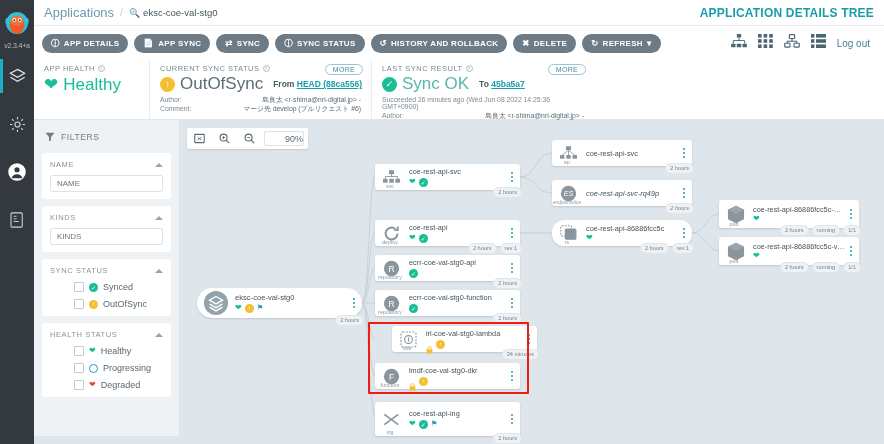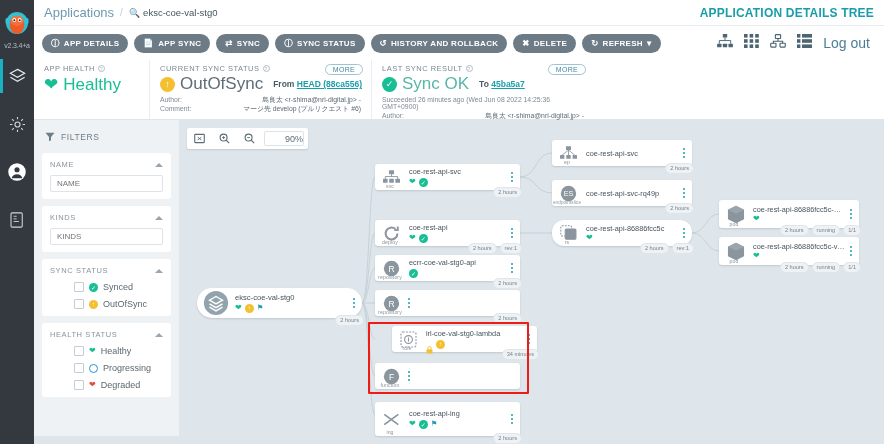--- a/index.html
+++ b/index.html
@@ -47,21 +47,21 @@
   }
   .btn {
     display: inline-flex; align-items: center; gap: 4px;
     background: #6d7b86; color: #fff; border-radius: 11px;
     height: 19px; padding: 0 9px; font-size: 8px; font-weight: bold;
     letter-spacing: 0.3px; margin-right: 6px; white-space: nowrap; border: none; cursor: pointer;
   }
   .btn .bi { font-size: 8.5px; line-height: 1; display:inline-block; }
   .toolbar-right { margin-left: auto; display: flex; align-items: center; gap: 11px; padding-right: 6px; }
   .tb-icon { cursor: pointer; display:block; }
-  .logout { color: #4a7f93; font-size: 14px; }
+  .logout { color: #4a7f93; font-size: 10px; }
 
   
   .statusbar {
     position: absolute; left: 34px; top: 60px; right: 0; height: 60px;
     background: #fff; display: flex; border-bottom: 1px solid #dfe5ea;
   }
   .sp {
     padding: 4px 10px 0 10px; position: relative;
     border-right: 1px solid #e8edf1;
   }
@@ -597,20 +597,26 @@
     </div>
 
     <div class="node" style="left:196px; top:170px; width:145px; height:26px;">
       <div class="node-ico">
         <svg width="17" height="17" viewBox="0 0 20 20">
           <circle cx="10" cy="10" r="9" fill="#8a959e"></circle>
           <text x="10" y="13.6" font-family="Liberation Sans, sans-serif" font-size="10" fill="#fff" text-anchor="middle">R</text>
         </svg>
         <span class="kind">repository</span>
       </div>
+      <div class="node-body">
+        <div class="node-name">ecrr-coe-val-stg0-function</div>
+        <div class="node-icons">
+          <span class="mini green">✓</span>
+        </div>
+      </div>
       <div class="kebab">
           <span class="kdot"></span>
           <span class="kdot"></span>
           <span class="kdot"></span>
         </div>
       <div class="tags">
         <span class="tag">2 hours</span>
       </div>
     </div>
 
@@ -646,20 +652,32 @@
     </div>
 
     <div class="node" style="left:196px; top:243px; width:145px; height:26px;">
       <div class="node-ico">
         <svg width="17" height="17" viewBox="0 0 20 20">
           <circle cx="10" cy="10" r="9" fill="#8a959e"></circle>
           <text x="10" y="13.6" font-family="Liberation Sans, sans-serif" font-size="10" fill="#fff" text-anchor="middle">F</text>
         </svg>
         <span class="kind">function</span>
       </div>
+      <div class="node-body">
+        <div class="node-name">lmdf-coe-val-stg0-dkr</div>
+        <div class="node-icons">
+          <span class="lock-sm">
+            <svg width="7" height="8" viewBox="0 0 8 9">
+                <rect x="0.6" y="3.6" width="6.8" height="5" rx="0.8" fill="#f4c030"></rect>
+                <path d="M2.2 3.6V2.4a1.8 1.8 0 0 1 3.6 0v1.2" stroke="#f4c030" stroke-width="1.1" fill="none"></path>
+              </svg>
+          </span>
+          <span class="mini yellow">↑</span>
+        </div>
+      </div>
       <div class="kebab">
           <span class="kdot"></span>
           <span class="kdot"></span>
           <span class="kdot"></span>
         </div>
     </div>
 
     <div class="node" style="left:196px; top:282px; width:145px; height:34px;">
       <div class="node-ico">
         <svg width="17" height="15" viewBox="0 0 20 17" fill="none" stroke="#8a959e" stroke-width="2">
@@ -702,21 +720,21 @@
       <div class="kebab">
           <span class="kdot"></span>
           <span class="kdot"></span>
           <span class="kdot"></span>
         </div>
       <div class="tags">
         <span class="tag">2 hours</span>
       </div>
     </div>
 
-    <div class="node" style="left:373px; top:60px; width:140px; height:26px;">
+    <div class="node" style="left:373px; top:60px; width:140px; height:26px;font-style:italic;">
       <div class="node-ico">
         <svg width="17" height="17" viewBox="0 0 20 20">
           <circle cx="10" cy="10" r="9" fill="#8a959e"></circle>
           <text x="10" y="13.4" font-family="Liberation Sans, sans-serif" font-size="8.4" fill="#fff" text-anchor="middle">ES</text>
         </svg>
         <span class="kind" style="font-size:4.6px">endpointslice</span>
       </div>
       <div class="node-body">
         <div class="node-name">coe-rest-api-svc-rq49p</div>
       </div>

